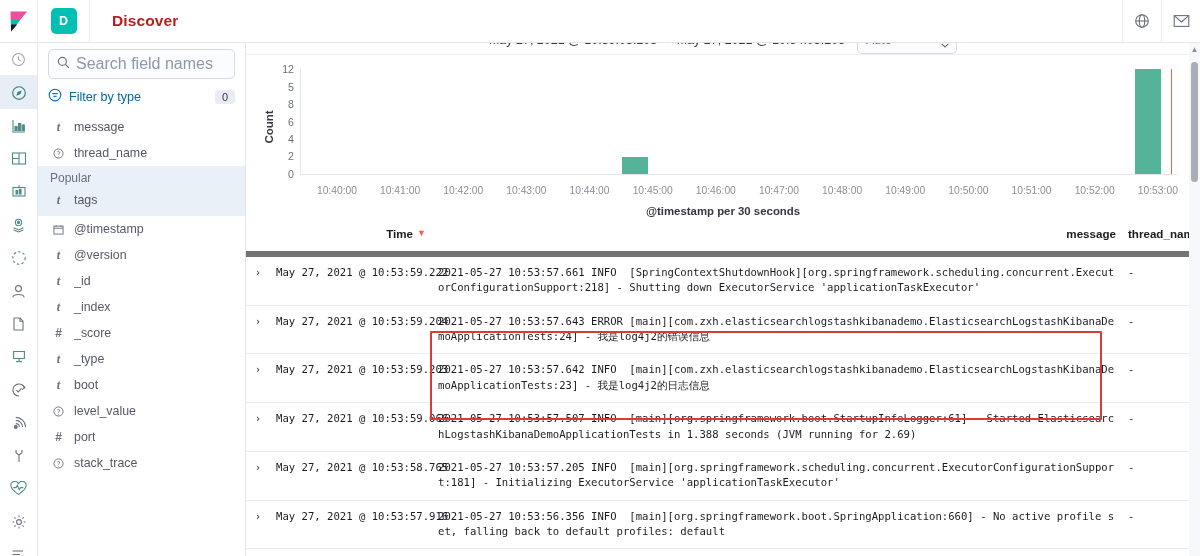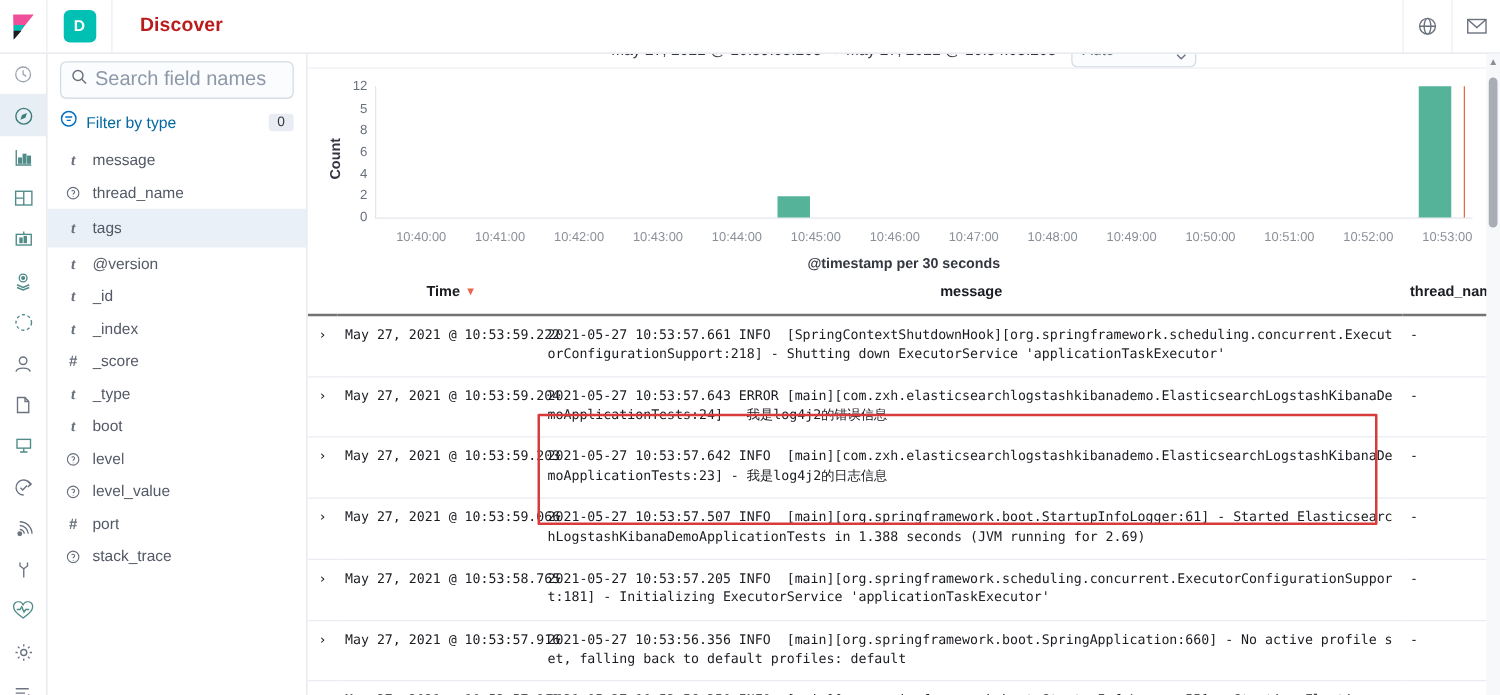--- a/index.html
+++ b/index.html
@@ -156,22 +156,22 @@
   .chart-xlabel {
     position: absolute; top: 150px; left: 0; right: 0; text-align: center;
     font-size: 11.4px; font-weight: 700; color: #343741;
   }
 
   
   .table-wrap { position: absolute; top: 180px; left: 0; right: 0; bottom: 0; overflow: hidden; }
   table.docs { width: 100%; border-collapse: collapse; table-layout: fixed; }
   table.docs thead th {
     font-size: 11.6px; font-weight: 700; color: #1a1c21;
-    text-align: center; padding: 4px 6px 11px 6px;
-    border-bottom: 2px solid #737373; vertical-align: bottom;
+    text-align: right; padding: 4px 6px 11px 6px;
+    border-bottom: 6px solid #737373; vertical-align: bottom;
   }
   th.c-exp { width: 24px; }
   th.c-time { width: 162px; }
   th.c-msg  { width: auto; }
   th.c-thr  { width: 78px; }
   .th-time-inner { display: inline-flex; align-items: center; gap: 4px; padding-left: 20px; }
   .sort-caret { color: #E7664C; font-size: 9px; line-height: 1; }
   .th-thr { padding-left: 10px; }
 
   table.docs tbody td {
@@ -389,28 +389,40 @@
           <circle cx="6" cy="6" r="5"></circle>
             <path d="M4.7 4.4 A1.4 1.4 0 0 1 7.3 5.1 C7.3 6.1 6 6.1 6 7.2"></path>
           <circle cx="6" cy="9" r="0.45" fill="#69707d" stroke="none"></circle>
         </svg>
       </span>
       <span class="fname">thread_name</span>
     </div>
 
 
     <div class="popular-block">
+      <div class="sb-group-label">Popular</div>
       <div class="field-row">
         <span class="ficon t">t</span>
         <span class="fname">tags</span>
       </div>
     </div>
 
     <div>
       <div class="field-row">
+        <span class="ficon">
+          <svg width="11" height="11" viewBox="0 0 12 12" fill="none" stroke="#69707d" stroke-width="1">
+            <rect x="1" y="2.3" width="10" height="8.7"></rect>
+              <line x1="1" y1="4.6" x2="11" y2="4.6"></line>
+            <line x1="3.4" y1="1.2" x2="3.4" y2="3.2"></line>
+              <line x1="8.6" y1="1.2" x2="8.6" y2="3.2"></line>
+          </svg>
+        </span>
+        <span class="fname">@timestamp</span>
+      </div>
+      <div class="field-row">
         <span class="ficon t">t</span>
         <span class="fname">@version</span>
       </div>
       <div class="field-row">
         <span class="ficon t">t</span>
         <span class="fname">_id</span>
       </div>
       <div class="field-row">
         <span class="ficon t">t</span>
         <span class="fname">_index</span>
@@ -419,30 +431,20 @@
         <span class="ficon num">#</span>
         <span class="fname">_score</span>
       </div>
       <div class="field-row">
         <span class="ficon t">t</span>
         <span class="fname">_type</span>
       </div>
       <div class="field-row">
         <span class="ficon t">t</span>
         <span class="fname">boot</span>
-      </div>
-      <div class="field-row">
-        <span class="ficon">
-          <svg width="11" height="11" viewBox="0 0 12 12" fill="none" stroke="#69707d" stroke-width="1">
-            <circle cx="6" cy="6" r="5"></circle>
-              <path d="M4.7 4.4 A1.4 1.4 0 0 1 7.3 5.1 C7.3 6.1 6 6.1 6 7.2"></path>
-            <circle cx="6" cy="9" r="0.45" fill="#69707d" stroke="none"></circle>
-          </svg>
-        </span>
-        <span class="fname">level</span>
       </div>
       <div class="field-row">
         <span class="ficon">
           <svg width="11" height="11" viewBox="0 0 12 12" fill="none" stroke="#69707d" stroke-width="1">
             <circle cx="6" cy="6" r="5"></circle>
               <path d="M4.7 4.4 A1.4 1.4 0 0 1 7.3 5.1 C7.3 6.1 6 6.1 6 7.2"></path>
             <circle cx="6" cy="9" r="0.45" fill="#69707d" stroke="none"></circle>
           </svg>
         </span>
         <span class="fname">level_value</span>

